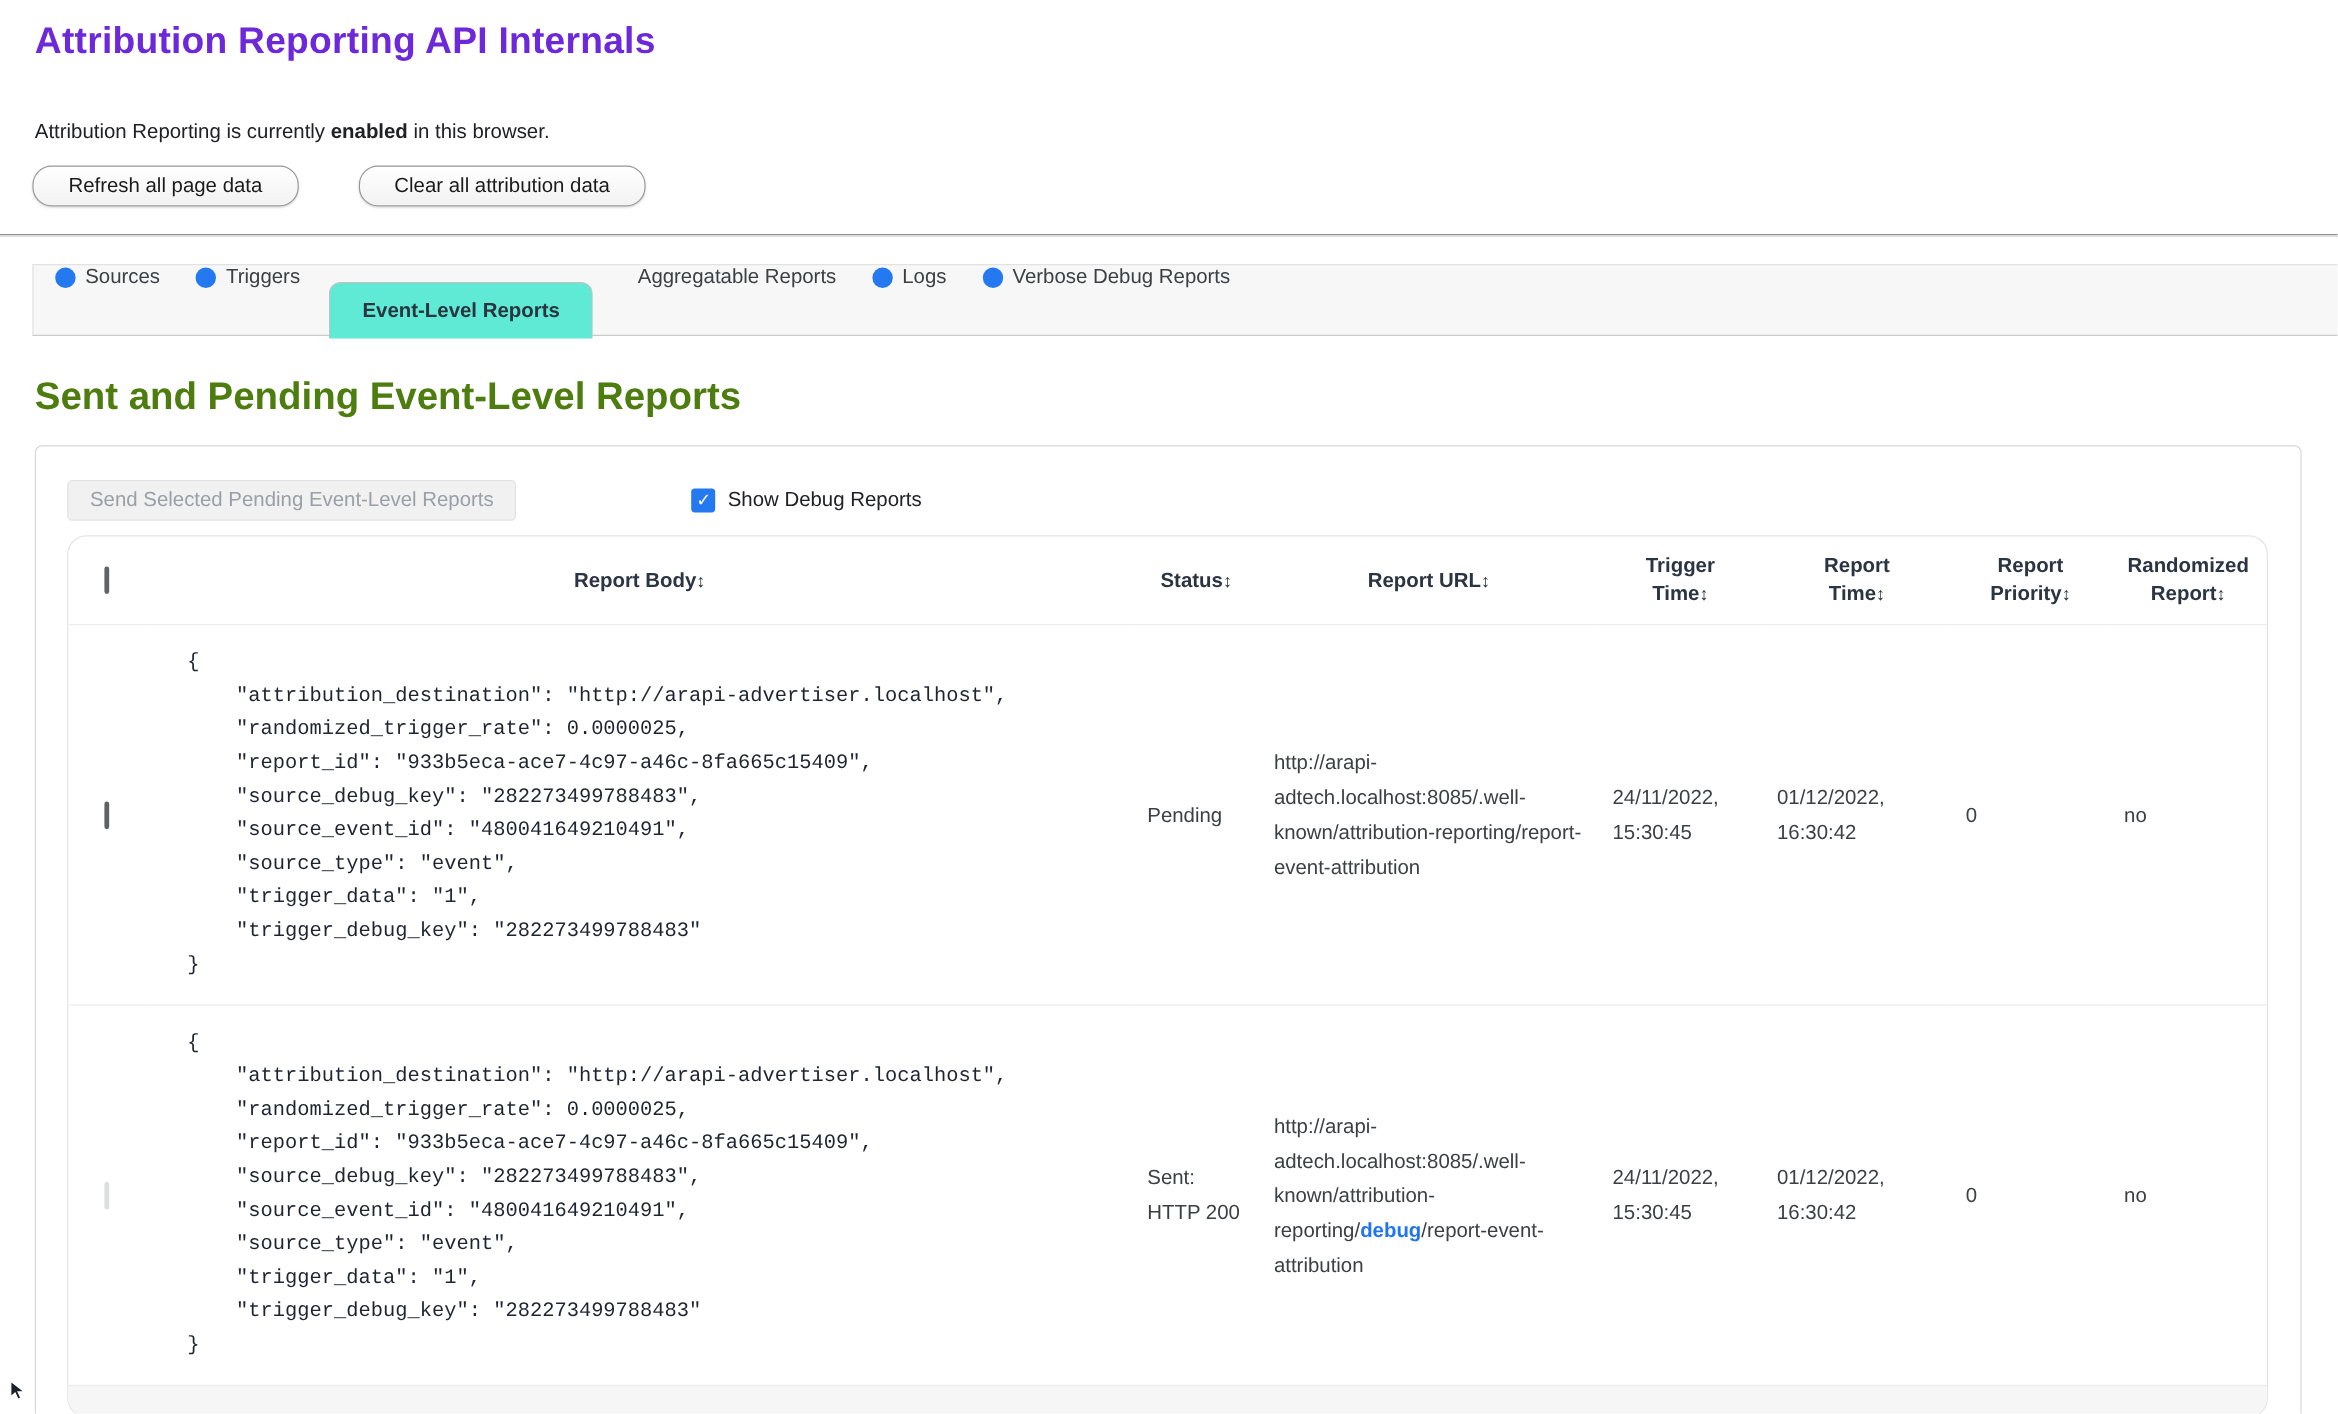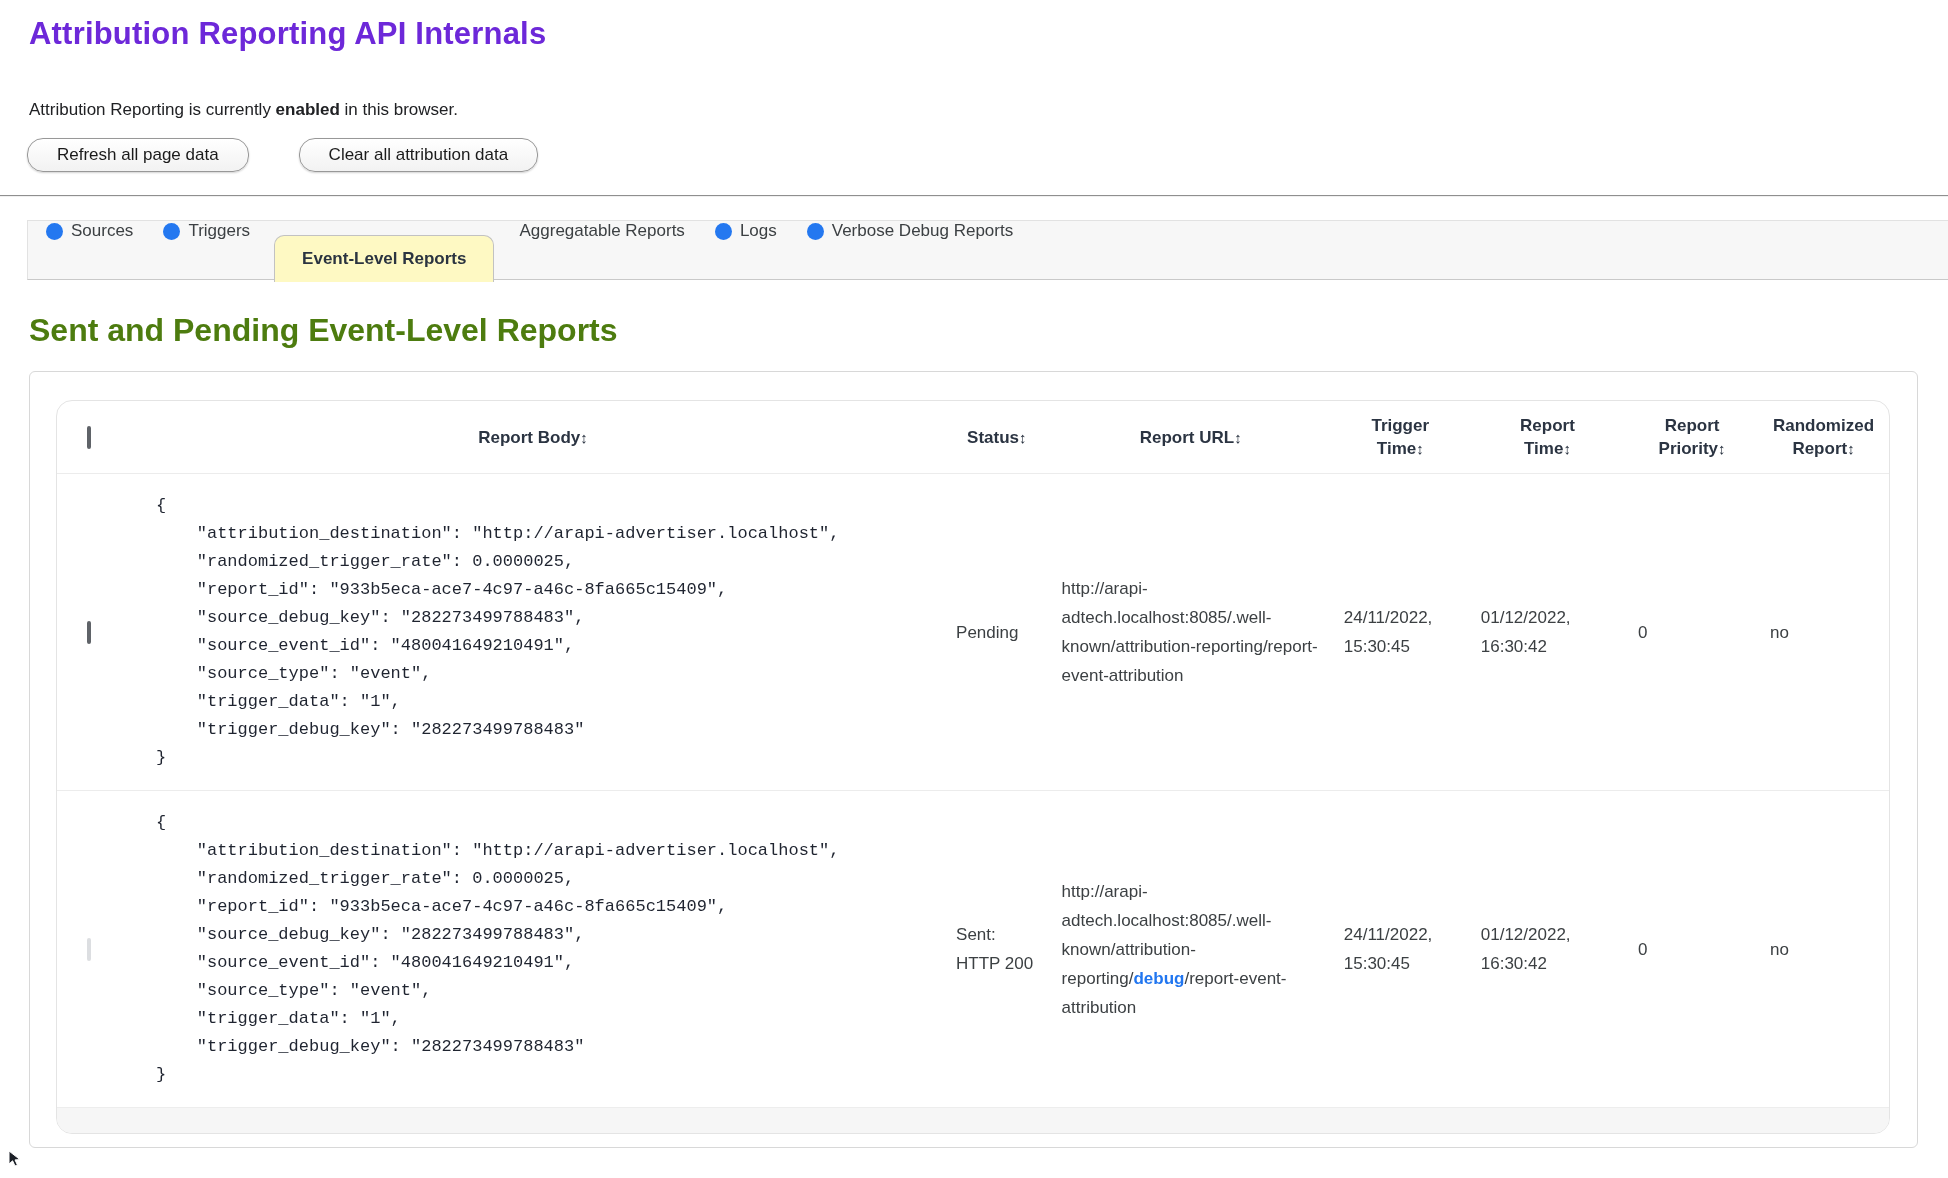--- a/index.html
+++ b/index.html
@@ -22,23 +22,23 @@
 
   
   .tabstrip {
     margin:23px 0 0 27px; height:60px; background:#f7f7f7;
     border:1px solid #e2e2e2; border-right:none; border-bottom:1px solid #c9c9c9;
     display:flex; align-items:flex-start; padding-left:3px; position:relative;
   }
   .tab { display:flex; align-items:center; gap:8px; padding:0 15px; font-size:17px; color:#3c4043; white-space:nowrap; }
   .tab .dot { width:17px; height:17px; border-radius:50%; background:#2478f0; flex:0 0 auto; }
   .tab.active {
-    background:#fef9c3; border:1px solid #c2c2c2; border-bottom:none;
+    background:#5eead4; border:1px solid #c2c2c2; border-bottom:none;
     border-radius:10px 10px 0 0; font-weight:700; color:#2b3440;
-    align-self:flex-end; height:47px; margin:0 10px -3px 9px; padding:0 27px; z-index:2;
+    align-self:flex-end; height:47px; margin:0 22px -3px 9px; padding:0 27px; z-index:2;
   }
 
   .section-heading { margin:32px 28px 12px 29px; font-size:32px; font-weight:700; color:#4d7c0f; }
 
   .panel {
     margin:22px 30px 0 29px; background:#fff;
     border:1px solid #d8d8d8; border-radius:6px;
     padding:28px 27px 13px 26px;
   }
   .toolbar { display:flex; align-items:center; margin-bottom:12px; }
@@ -112,20 +112,27 @@
   <div class="tab">
     <span class="dot"></span>
     <span>Verbose Debug Reports</span>
   </div>
 </div>
 
 <h2 class="section-heading">Sent and Pending Event-Level Reports</h2>
 
 <div class="panel">
 
+  <div class="toolbar">
+    <button class="send-btn" disabled="">Send Selected Pending Event-Level Reports</button>
+    <div class="cb-wrap">
+      <span class="cb checked"></span>
+      <span>Show Debug Reports</span>
+    </div>
+  </div>
 
   <div class="table-box">
     <table class="report-table">
       <colgroup>
         <col style="width:64px">
           <col style="width:810px">
           <col style="width:104px">
           <col style="width:278px">
         <col style="width:135px">
           <col style="width:155px">

